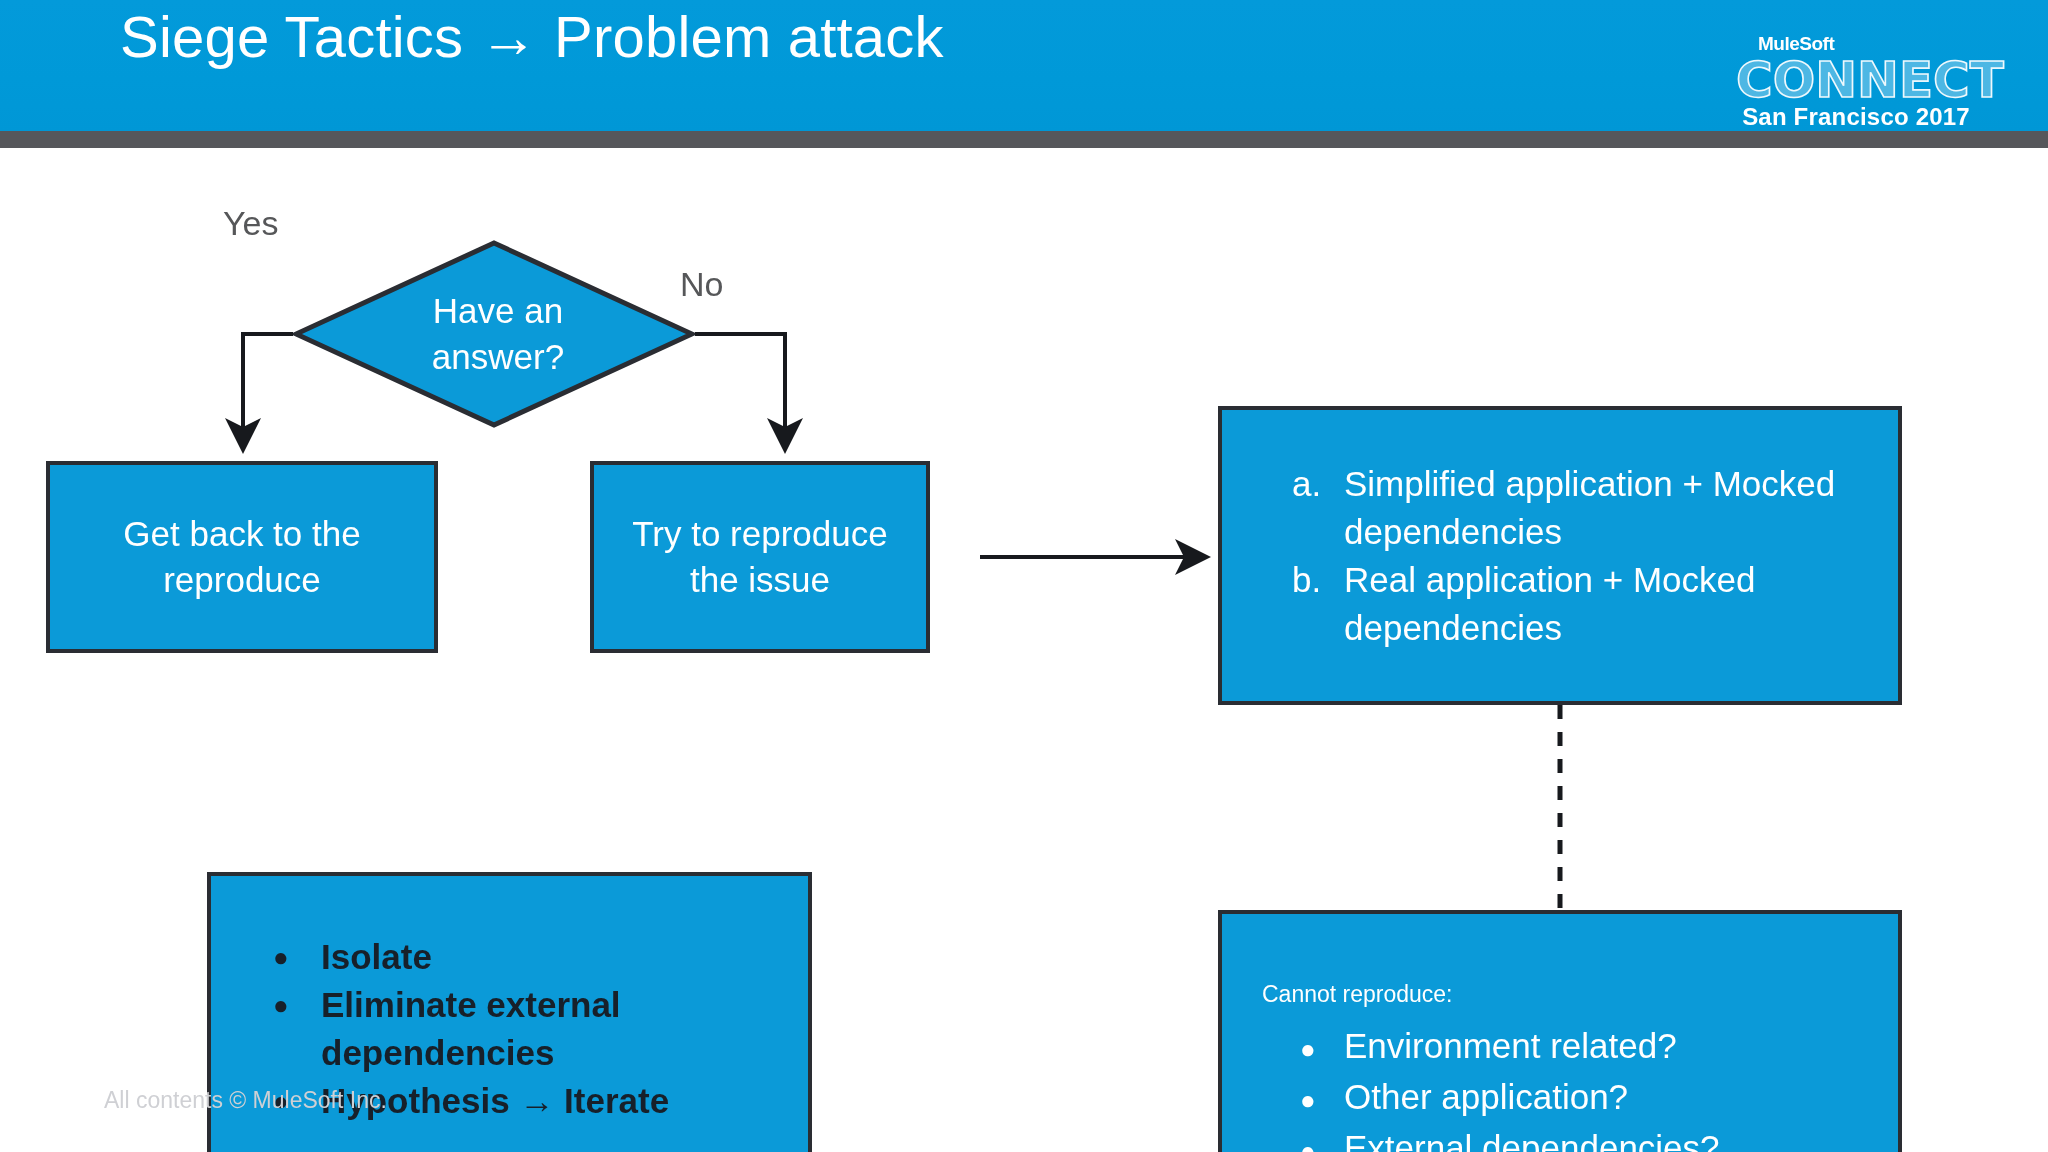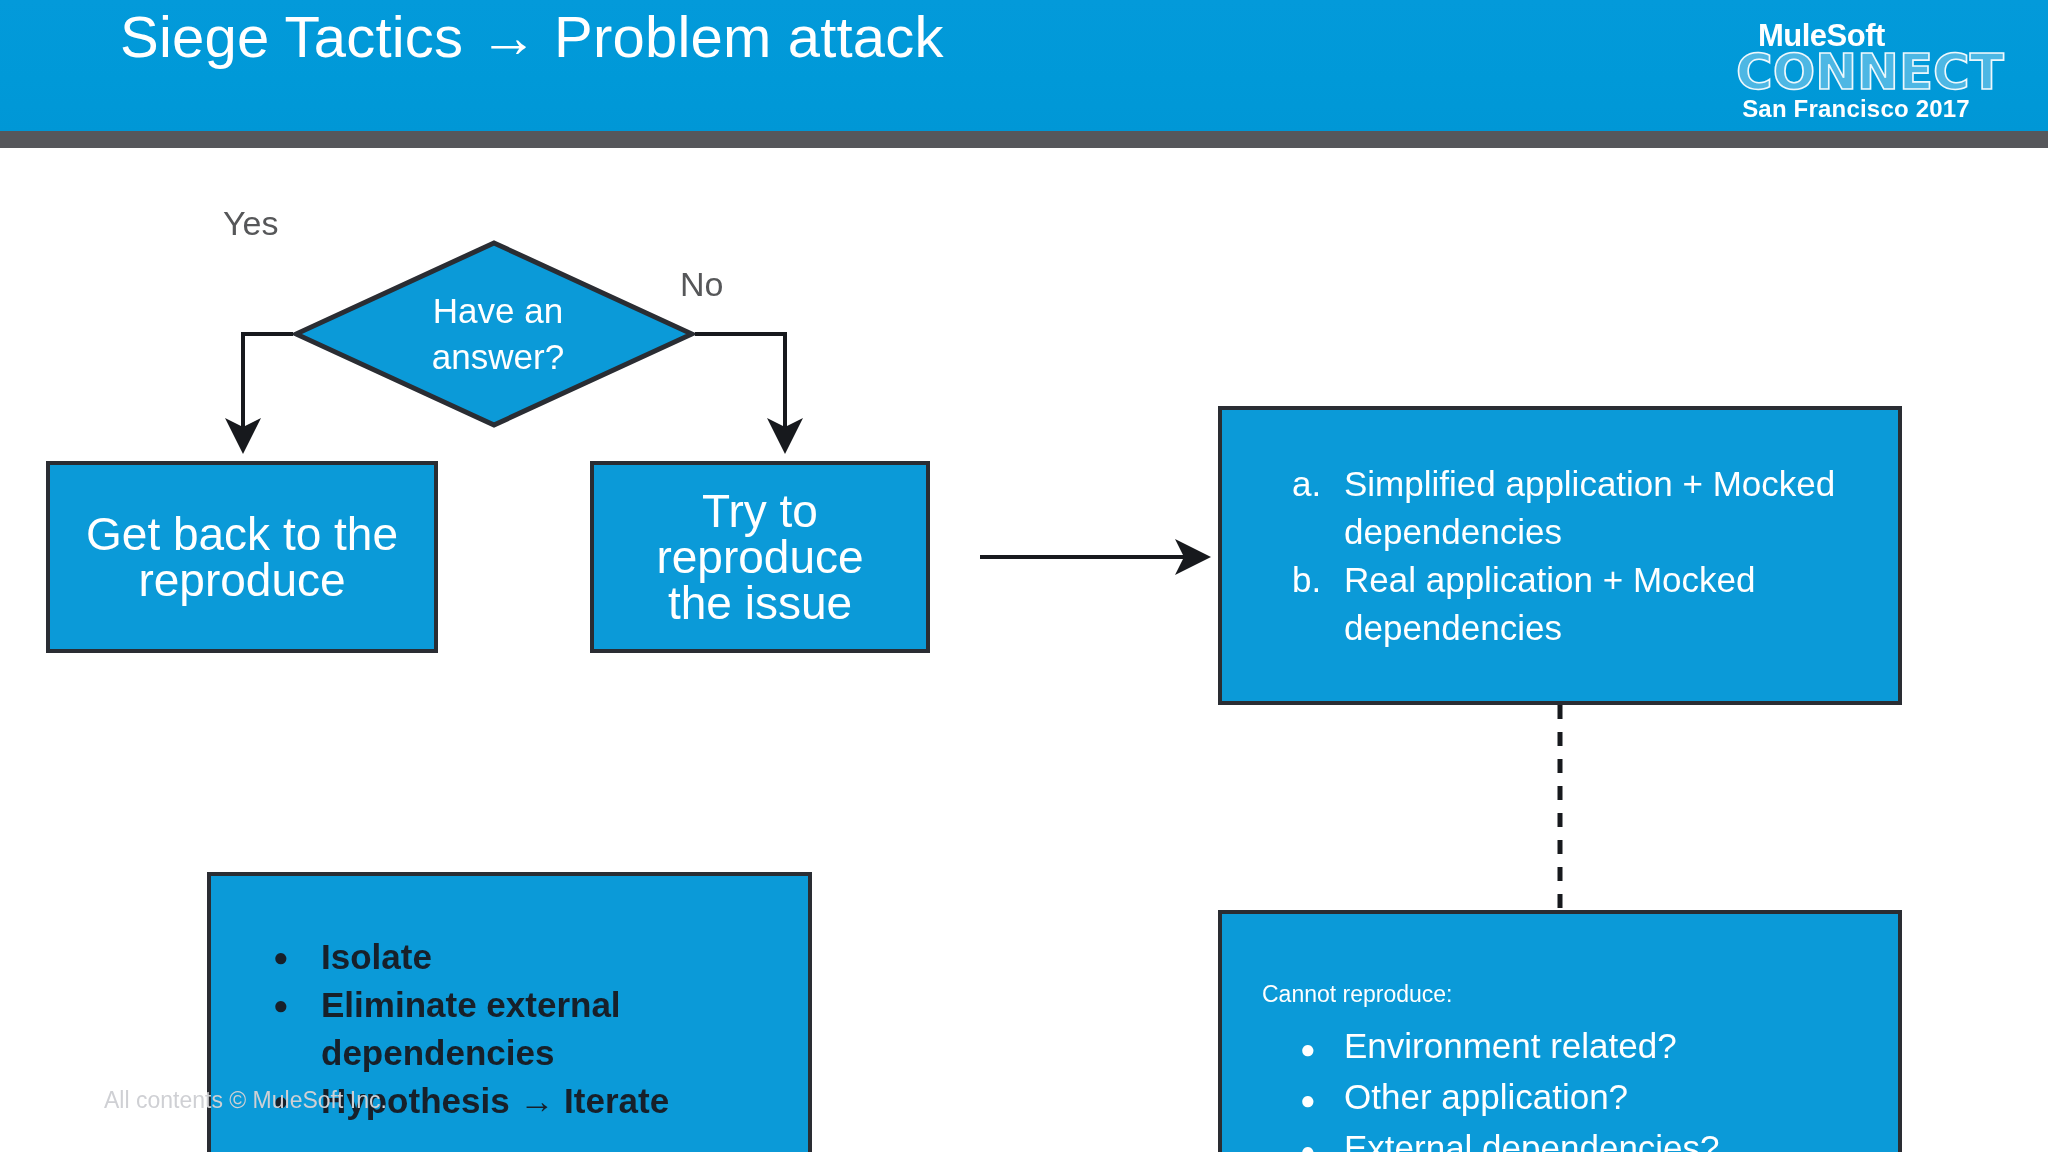--- a/index.html
+++ b/index.html
@@ -31,23 +31,23 @@
     letter-spacing: 0.2px;
   }
 
   
   #logo-block {
     position: absolute; right: 72px; top: 22px;
     width: 240px; text-align: center;
     color: #ffffff;
   }
   #logo-mulesoft {
-    font-size: 31px; line-height: 27px;
+    font-size: 19px; line-height: 27px;
     font-weight: bold; letter-spacing: -0.5px;
-    text-align: left; padding-left: 22px;
+    text-align: left; padding-left: 22px; margin-top: 8px;
   }
   #logo-connect {
     font-size: 50px; line-height: 50px;
     font-weight: bold; letter-spacing: 0px;
     color: rgba(255,255,255,0.30);
     -webkit-text-stroke: 1.6px rgba(255,255,255,0.92);
     font-family: "DejaVu Sans", sans-serif;
     margin-top: -2px;
     text-align: right;
   }
@@ -65,21 +65,21 @@
 
   
   .node {
     position: absolute;
     background: #0b9ad8;
     border: 4px solid #2a2d33;
     box-sizing: border-box;
     color: #ffffff;
   }
   .node-text {
-    font-size: 46px;
+    font-size: 35px;
     line-height: 46px;
     text-align: center;
     color: #ffffff;
   }
 
   
   #node-get-back {
     left: 46px; top: 313px; width: 392px; height: 192px;
     display: flex; align-items: center; justify-content: center;
   }

